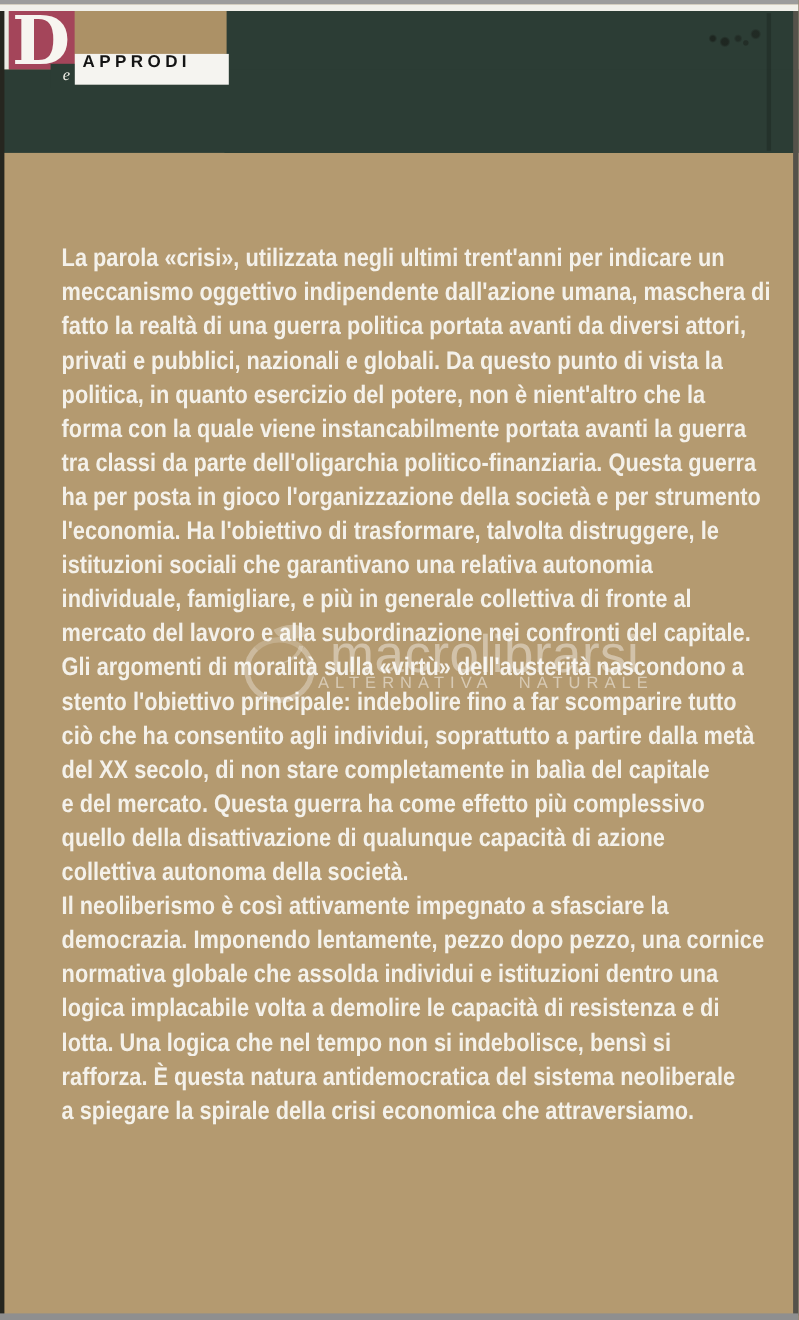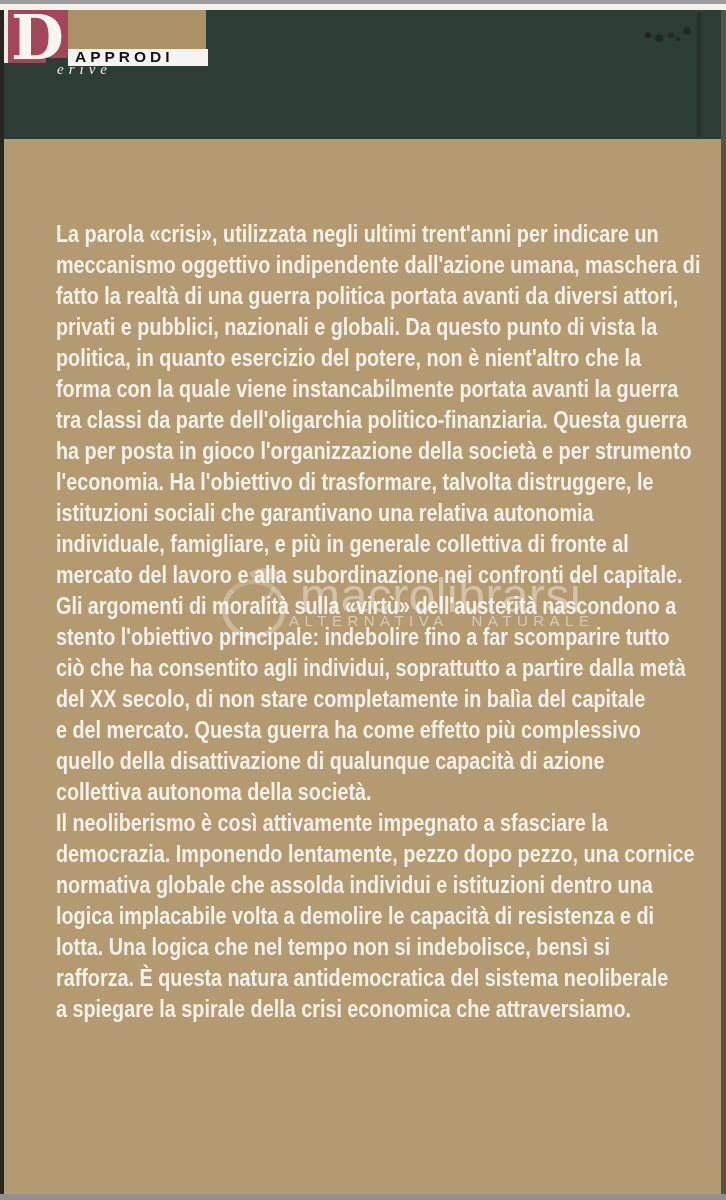--- a/index.html
+++ b/index.html
@@ -22,21 +22,21 @@
   
   .white-left{left:0;top:10px;width:8px;height:53px;background:#ecebe5;}
   .maroon{left:8px;top:10px;width:60px;height:53px;background:#a4455a;}
   .tan-square{left:68px;top:10px;width:138px;height:39px;background:#ac9166;}
   .letter-d{left:11px;top:7px;font-family:"DejaVu Serif",serif;font-weight:bold;
             font-size:61px;line-height:1;color:#f7f5f0;}
   .erive-box{left:46px;top:27px;width:92px;height:22px;background:#2c3d35;
              font-family:"Liberation Serif",serif;font-style:italic;font-size:15px;
              line-height:22px;letter-spacing:5px;color:#f2f0e8;padding-left:11px;
              box-sizing:border-box;margin-top:31px;}
-  .approdi-box{left:68px;top:49px;width:140px;height:17px;background:#f5f4f0;
+  .approdi-box{left:68px;top:49px;width:140px;height:28px;background:#f5f4f0;
                font-weight:800;font-size:15.5px;line-height:16px;letter-spacing:4px;
                color:#141414;padding-left:7px;box-sizing:border-box;white-space:nowrap;}
 
   
   .pencil-mark{left:642px;top:26px;width:50px;height:20px;
     background:
       radial-gradient(circle at 12% 45%, rgba(25,30,25,.75) 2px, rgba(25,30,25,0) 4px),
       radial-gradient(circle at 34% 60%, rgba(25,30,25,.7) 3px, rgba(25,30,25,0) 5px),
       radial-gradient(circle at 58% 45%, rgba(25,30,25,.55) 2px, rgba(25,30,25,0) 4px),
       radial-gradient(circle at 72% 65%, rgba(25,30,25,.5) 2px, rgba(25,30,25,0) 3px),

